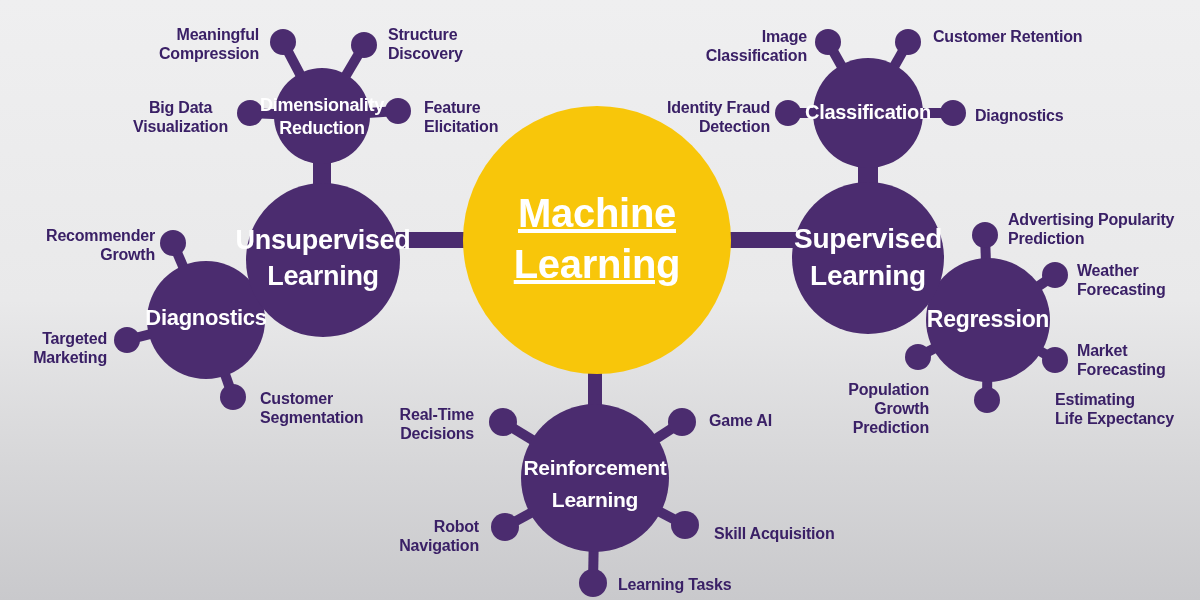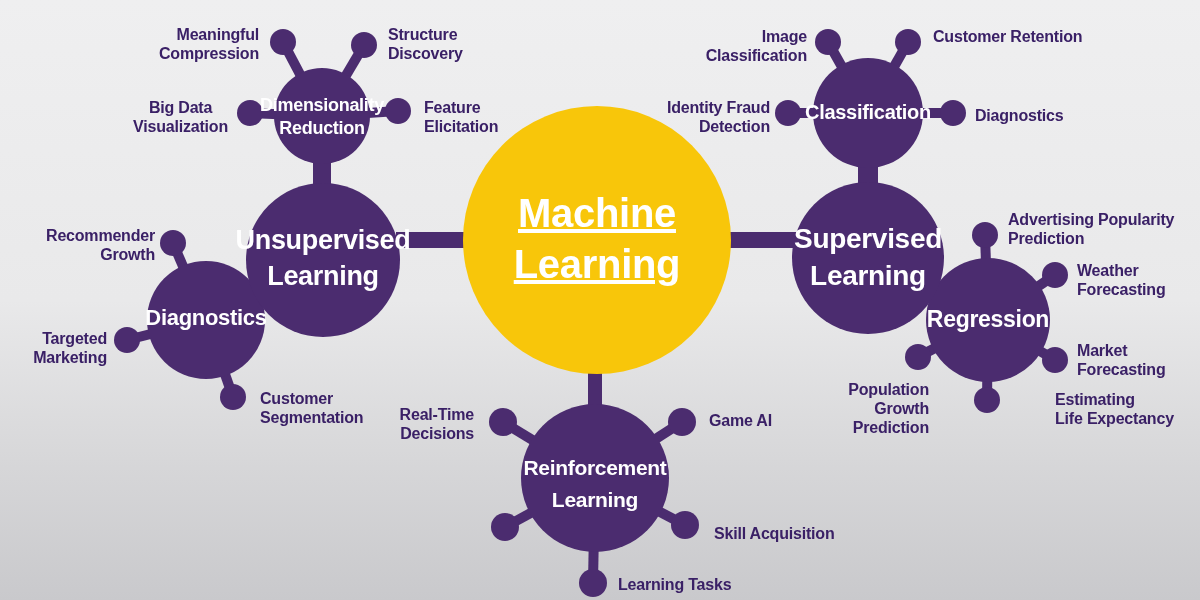--- a/index.html
+++ b/index.html
@@ -152,16 +152,18 @@
 Forecasting</div>
   <div class="lbl" style="left:1011px; top:391px;margin-left:44px;">Estimating
 Life Expectancy</div>
   <div class="lbl r" style="right:271px; top:381px;">Population
 Growth
 Prediction</div>
 
   <div class="lbl r" style="right:726px; top:406px;">Real-Time
 Decisions</div>
   <div class="lbl" style="left:709px;  top:412px;">Game AI</div>
+  <div class="lbl r" style="right:721px; top:518px;">Robot
+Navigation</div>
   <div class="lbl" style="left:714px;  top:525px;">Skill Acquisition</div>
   <div class="lbl" style="left:618px;  top:576px;">Learning Tasks</div>
 
 </div>
 
 </body></html>

